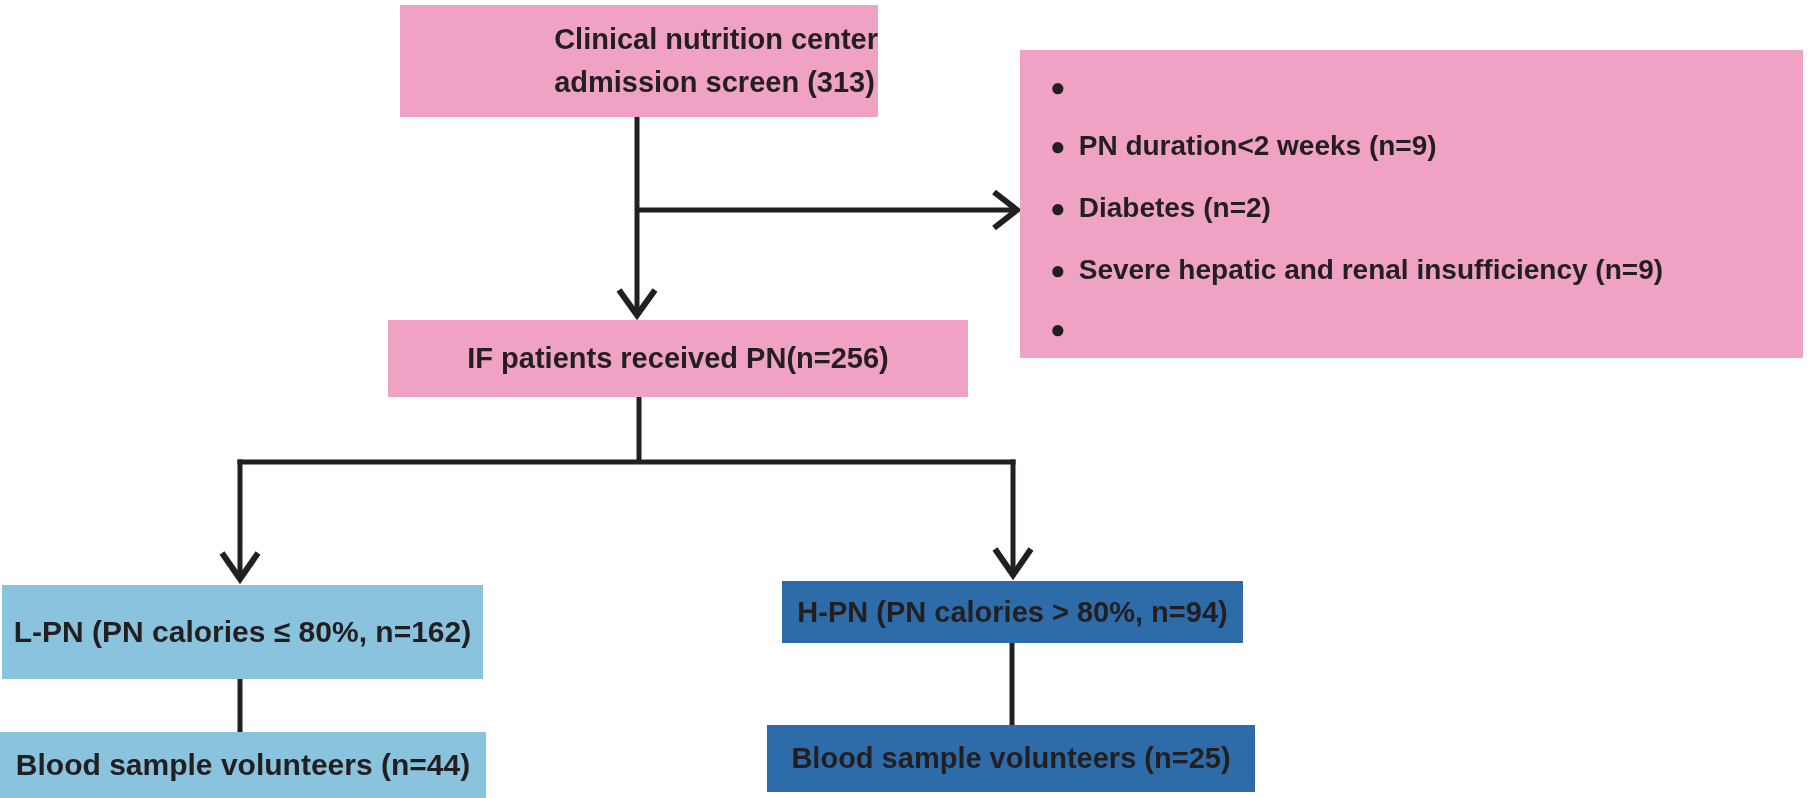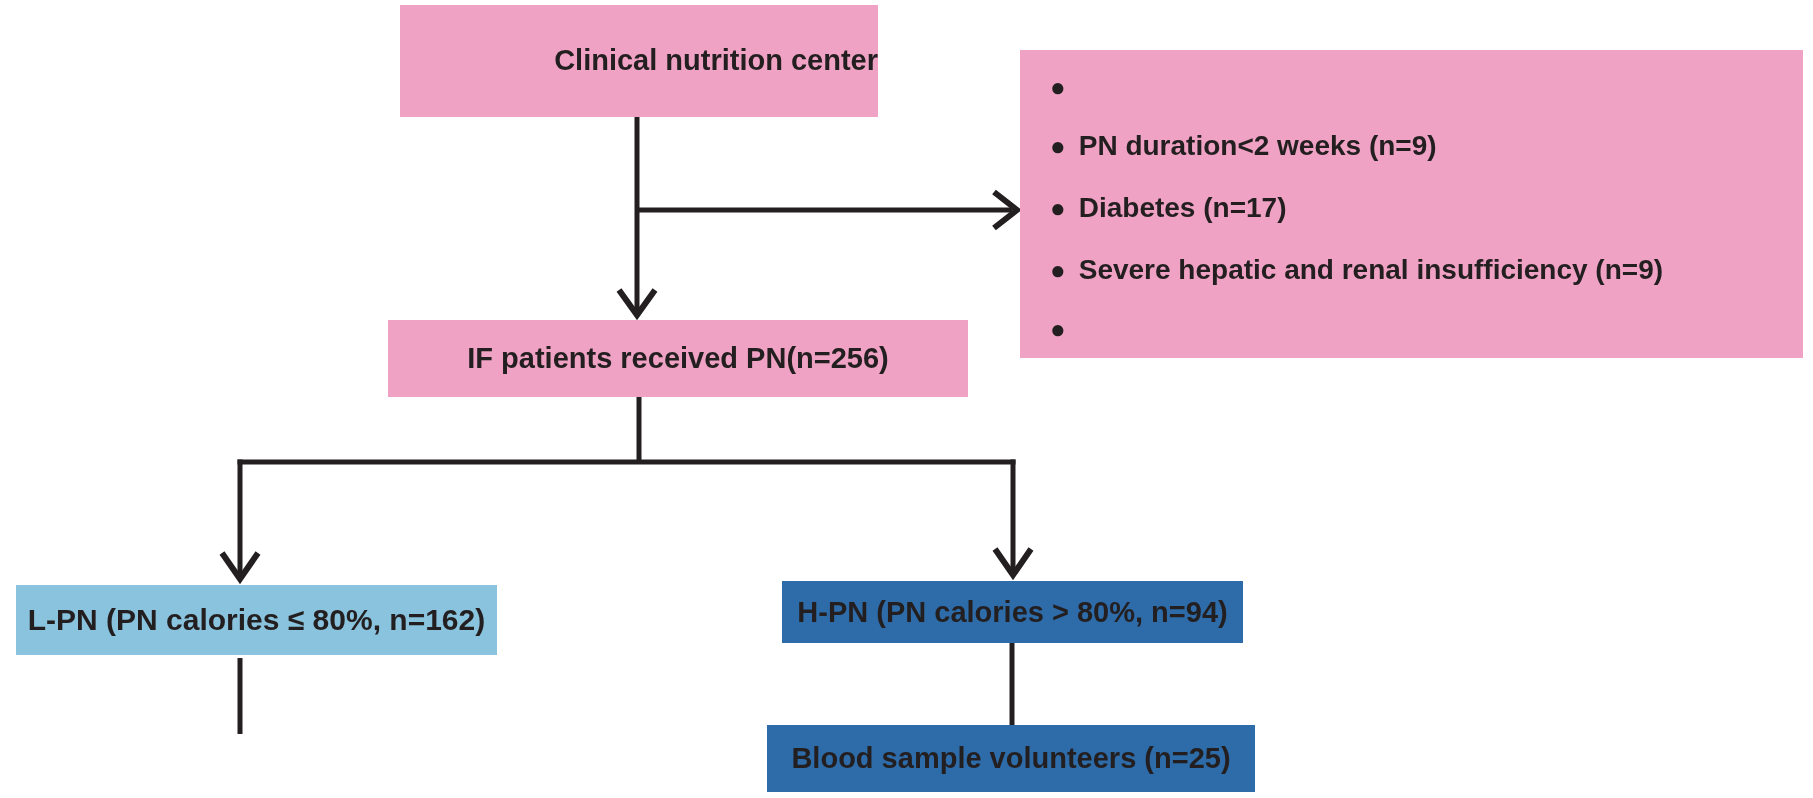--- a/index.html
+++ b/index.html
@@ -43,21 +43,21 @@
     font-size: 28px;
   }
   .excl-row { display: flex; align-items: center; }
   .excl-row .bullet {
     font-size: 26px;
     margin-right: 13px;
     line-height: 1;
   }
 
   .box-middle     { left: 348px;  top: 320px; width: 580px; height: 77px;  font-size: 29px; }
-  .box-lpn        { left: 16px;      top: 585px; width: 481px; height: 70px;  font-size: 30px; }
+  .box-lpn        { left: 2px;      top: 585px; width: 481px; height: 94px;  font-size: 30px; }
   .box-lpn-blood  { left: 0;      top: 732px; width: 486px; height: 66px;  font-size: 30px; }
   .box-hpn        { left: 782px;  top: 581px; width: 461px; height: 62px;  font-size: 29px; }
   .box-hpn-blood  { left: 767px;  top: 725px; width: 488px; height: 67px;  font-size: 29px; }
 </style>
 </head>
 <body>
 
 <div id="canvas" style="background-color: rgb(255, 255, 255);">
 
   <svg id="connector-svg" viewBox="0 0 1813 798" xmlns="http://www.w3.org/2000/svg">
@@ -83,51 +83,55 @@
       <path d="M619 290 L637 315 L655 290"></path>
       <path d="M994 192 L1017 210 L994 228"></path>
       <path d="M222 553 L240 579 L258 553"></path>
       <path d="M995 549 L1013 575 L1031 549"></path>
     </g>
   </svg>
 
   <div class="fbox box-top" style="background-color: rgb(239, 162, 195); color: rgb(35, 31, 32);">
     <div class="inner">
       <div>Clinical nutrition center</div>
+      <div>admission screen (313)</div>
     </div>
   </div>
 
   <div class="fbox box-exclusions" style="background-color: rgb(239, 162, 195); color: rgb(35, 31, 32);">
     <div class="excl-row">
       <span class="bullet">●</span>
     </div>
     <div class="excl-row">
       <span class="bullet">●</span>
       <span>PN duration&lt;2 weeks (n=9)</span>
     </div>
     <div class="excl-row">
       <span class="bullet">●</span>
-      <span>Diabetes (n=17)</span>
+      <span>Diabetes (n=2)</span>
     </div>
     <div class="excl-row">
       <span class="bullet">●</span>
       <span>Severe hepatic and renal insufficiency (n=9)</span>
     </div>
     <div class="excl-row">
       <span class="bullet">●</span>
     </div>
   </div>
 
   <div class="fbox box-middle" style="background-color: rgb(239, 162, 195); color: rgb(35, 31, 32); margin-left: 40px;">
     <span>IF patients received PN(n=256)</span>
   </div>
 
   <div class="fbox box-lpn" style="background-color: rgb(138, 195, 222); color: rgb(35, 31, 32);">
     <span>L-PN (PN calories ≤ 80%, n=162)</span>
   </div>
+  <div class="fbox box-lpn-blood" style="background-color: rgb(138, 195, 222); color: rgb(35, 31, 32);">
+    <span>Blood sample volunteers (n=44)</span>
+  </div>
 
   <div class="fbox box-hpn" style="background-color: rgb(46, 108, 169); color: rgb(35, 31, 32);">
     <span>H-PN (PN calories &gt; 80%, n=94)</span>
   </div>
   <div class="fbox box-hpn-blood" style="background-color: rgb(46, 108, 169); color: rgb(35, 31, 32);">
     <span>Blood sample volunteers (n=25)</span>
   </div>
 
 </div>
 

